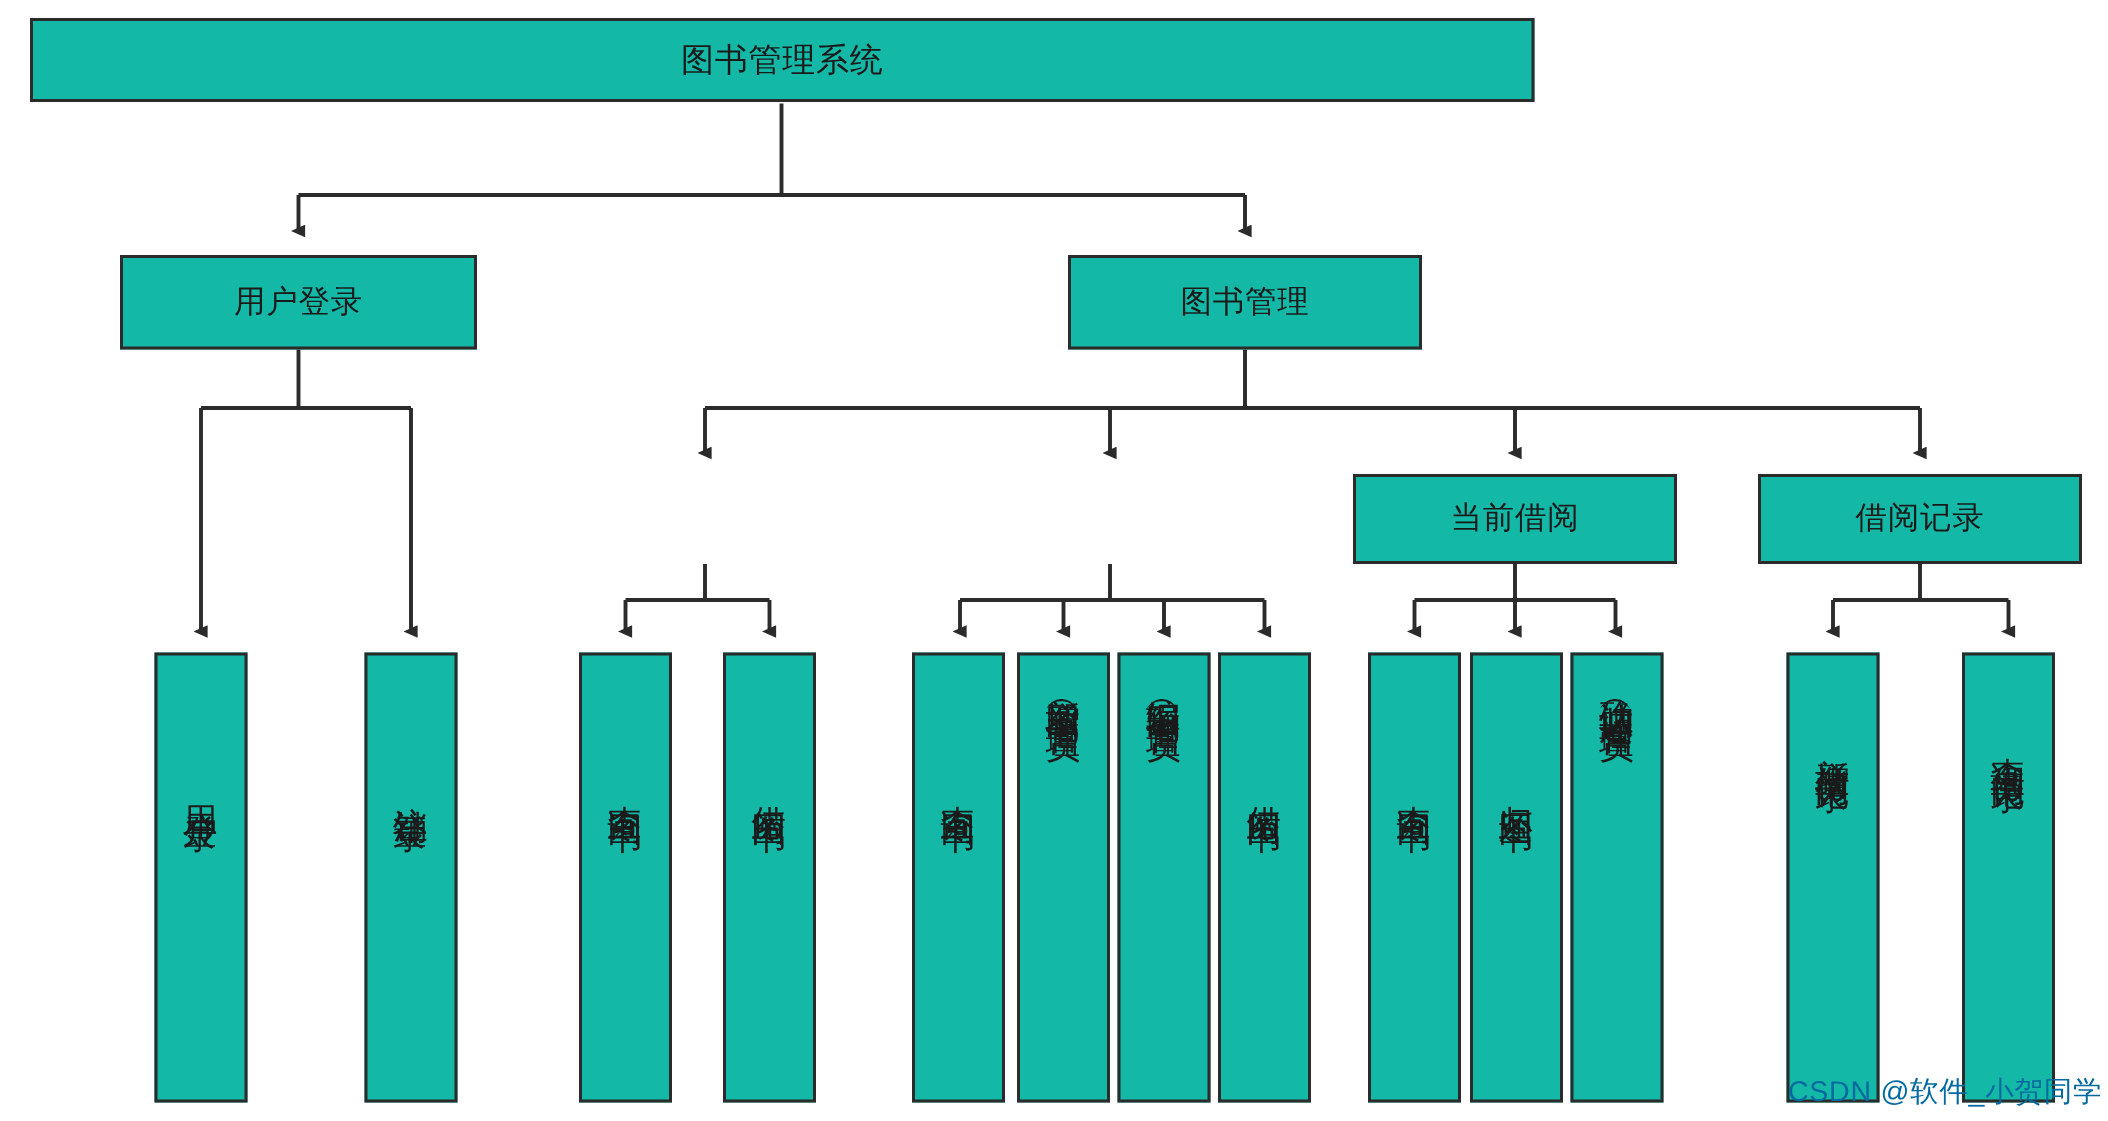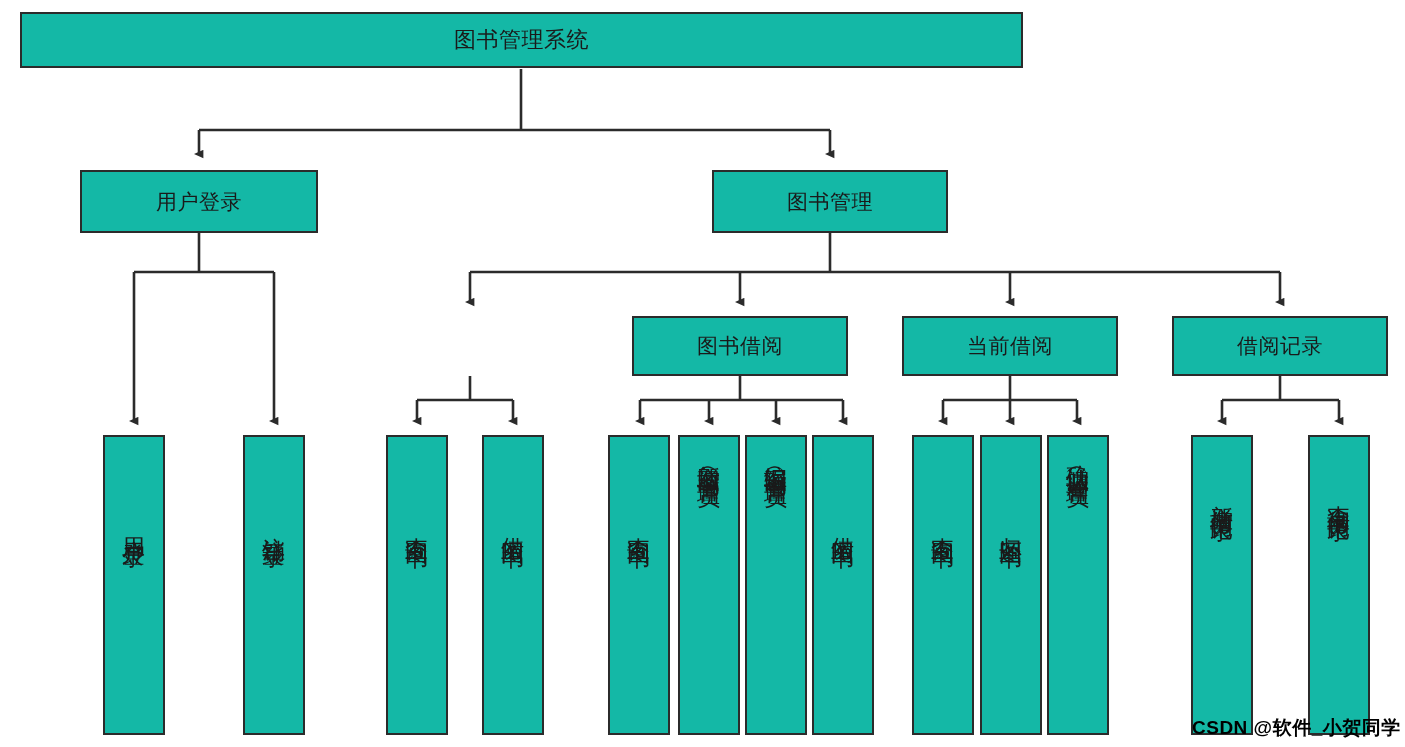--- a/index.html
+++ b/index.html
@@ -56,26 +56,25 @@
   .node.vert .label {
     writing-mode: vertical-rl;
     text-orientation: upright;
     font-size: 23px;
     line-height: 1.05;
     letter-spacing: 3px;
     white-space: nowrap;
   }
   .watermark {
     position: absolute;
-    color: #000000;
+    color: #0369a1;
     font-size: 19px;
     letter-spacing: 0.5px;
     white-space: nowrap;
     user-select: none;
-    font-weight: bold;
   }
 </style>
 </head>
 <body>
 
 <div id="canvas">
 
   <svg class="edges" viewBox="0 0 1405 747">
     <defs>
       <marker id="arrow" markerWidth="10" markerHeight="10" refX="4.2" refY="5" orient="auto" markerUnits="userSpaceOnUse">
@@ -130,23 +129,20 @@
     <span class="label">图书管理系统</span>
   </div>
 
   <div class="node horiz" style="left:80px; top:170px; width:238px; height:63px;">
     <span class="label">用户登录</span>
   </div>
   <div class="node horiz" style="left:712px; top:170px; width:236px; height:63px;">
     <span class="label">图书管理</span>
   </div>
 
-  <div class="node horiz" style="left:632px; top:316px; width:216px; height:60px;">
-    <span class="label">图书借阅</span>
-  </div>
   <div class="node horiz" style="left:902px; top:316px; width:216px; height:60px;">
     <span class="label">当前借阅</span>
   </div>
   <div class="node horiz" style="left:1172px; top:316px; width:216px; height:60px;">
     <span class="label">借阅记录</span>
   </div>
 
   <div class="node vert" style="left:103px; top:435px; width:62px; height:300px; padding-top:82px;">
     <span class="label">用户登录</span>
   </div>

